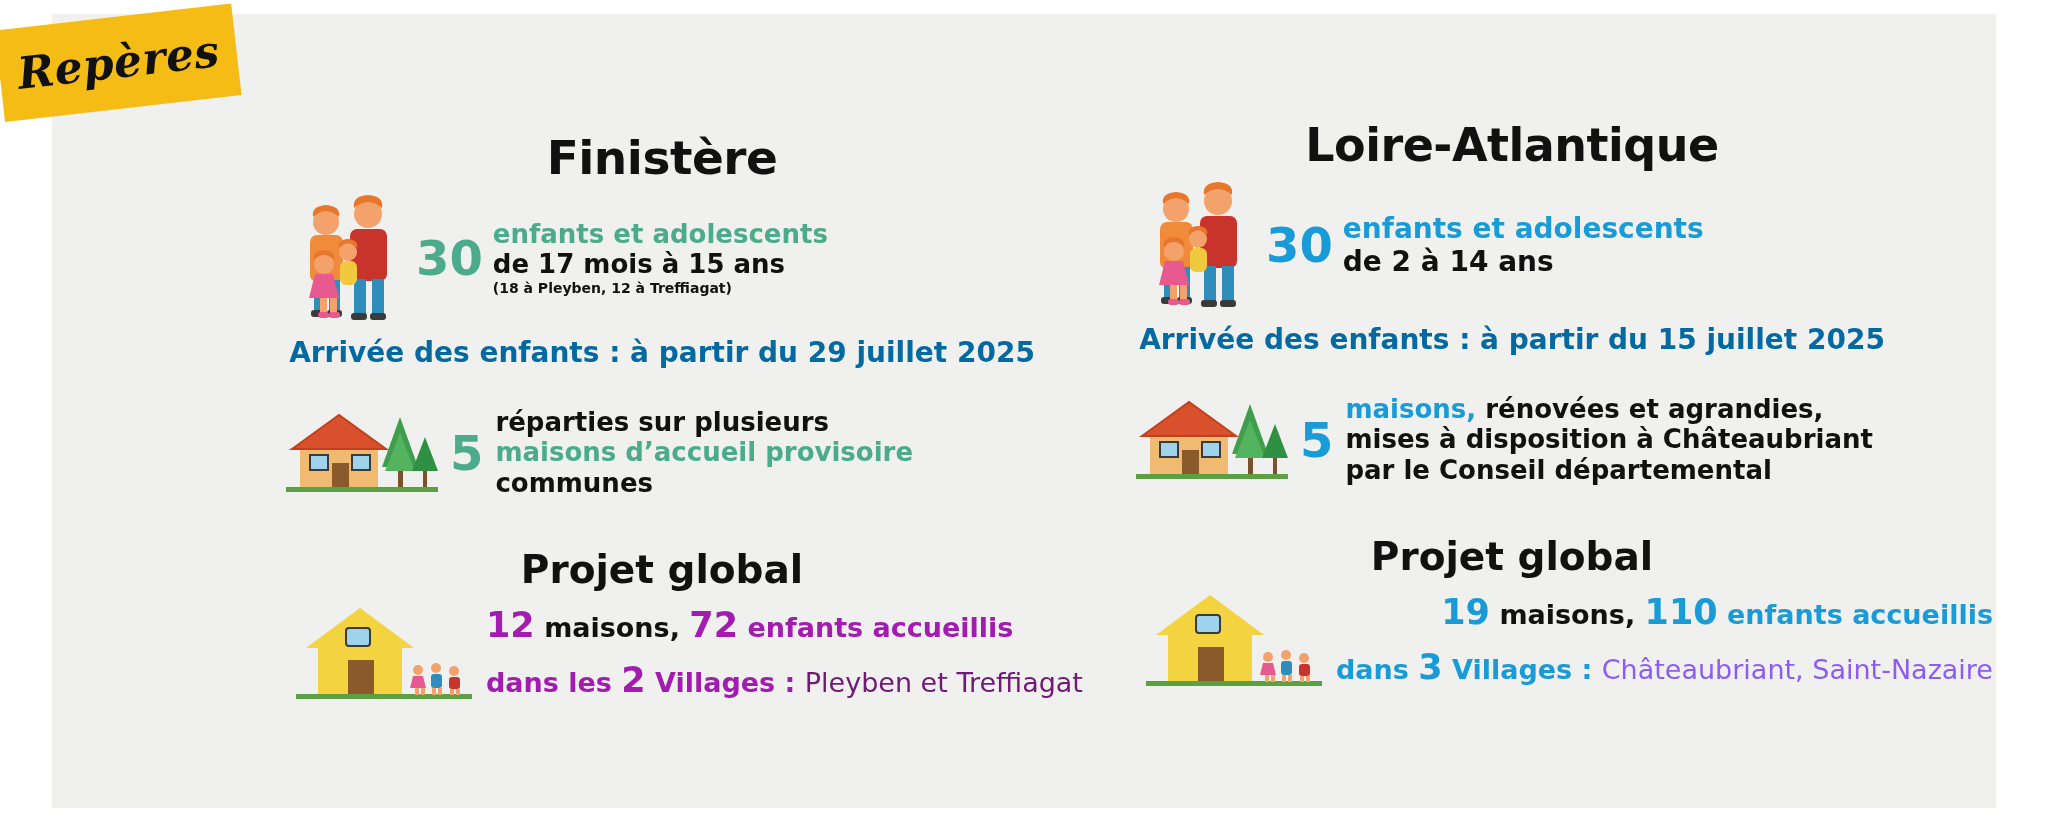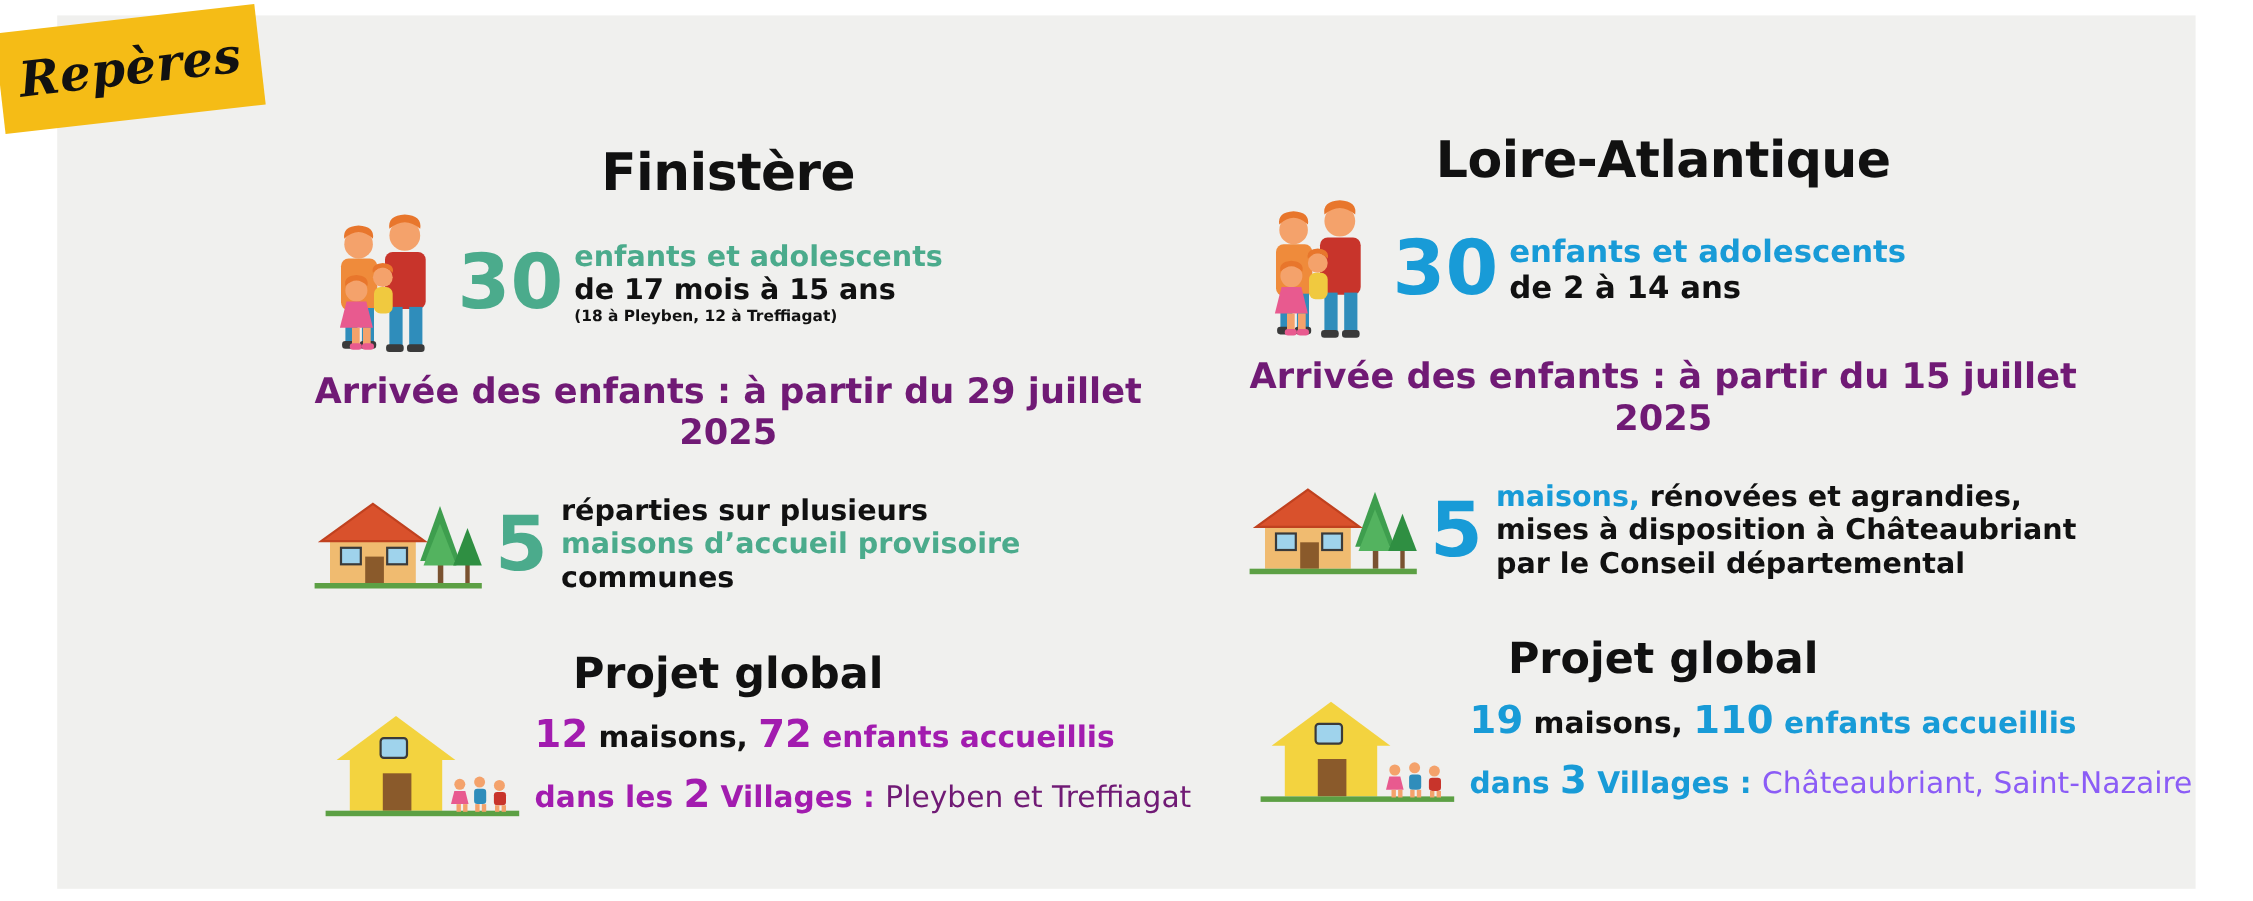--- a/index.html
+++ b/index.html
@@ -88,21 +88,21 @@
   .row {
     position: relative;
     display: flex;
     align-items: center;
   }
 
   
   .figure {
     font-family: "DejaVu Sans", sans-serif;
     font-weight: bold;
-    font-size: 69px;
+    font-size: 48px;
     line-height: 1;
     white-space: nowrap;
   }
   .green { color: #4bab8c; }
   .blue  { color: #189bd7; }
 
   .txtblock {
     font-family: "DejaVu Sans", sans-serif;
     font-weight: bold;
     color: #111111;
@@ -113,22 +113,22 @@
 
   .t-26 { font-size: 26px; }
   .t-19 { font-size: 14px; }
   .t-28 { font-size: 28px; }
 
   .arrival {
     width: 100%;
     text-align: center;
     font-family: "DejaVu Sans", sans-serif;
     font-weight: bold;
-    font-size: 32px;
-    color: #701a75;
+    font-size: 28px;
+    color: #0369a1;
   }
 
   
   .pg-title {
     width: 100%;
     text-align: center;
     font-family: "DejaVu Sans", sans-serif;
     font-weight: bold;
     font-size: 39px;
     color: #111111;
@@ -363,21 +363,21 @@
             <span class="accent-blue">maisons,</span>
             <span>rénovées et agrandies,</span>
           </div>
           <div class="txtblock t-26">mises à disposition à Châteaubriant</div>
           <div class="txtblock t-26">par le Conseil départemental</div>
         </div>
       </div>
 
       <div class="pg-title" style="margin-top:44px;">Projet global</div>
 
-      <div class="row" style="margin-top:6px; align-items:center;">
+      <div class="row" style="margin-top:6px; align-items:center;text-align:right;">
         <div style="width:200px;height:110px;flex:0 0 200px;">
           <svg width="200" height="110" viewBox="0 0 200 110" xmlns="http://www.w3.org/2000/svg">
             <rect x="36" y="48" width="84" height="48" fill="#f3d33f"></rect>
             <path d="M24 50 L78 10 L132 50 z" fill="#f3d33f"></path>
             <rect x="64" y="30" width="24" height="18" rx="3" fill="#9fd3ec" stroke="#3a3a3a" stroke-width="2"></rect>
             <rect x="66" y="62" width="26" height="34" fill="#8a5a2b"></rect>
             <rect x="14" y="96" width="176" height="5" fill="#5ca044"></rect>
             <g>
               <circle cx="136" cy="72" r="5" fill="#f4a26b"></circle>
               <path d="M131 78 h10 l3 12 h-16z" fill="#e85a8f"></path>

